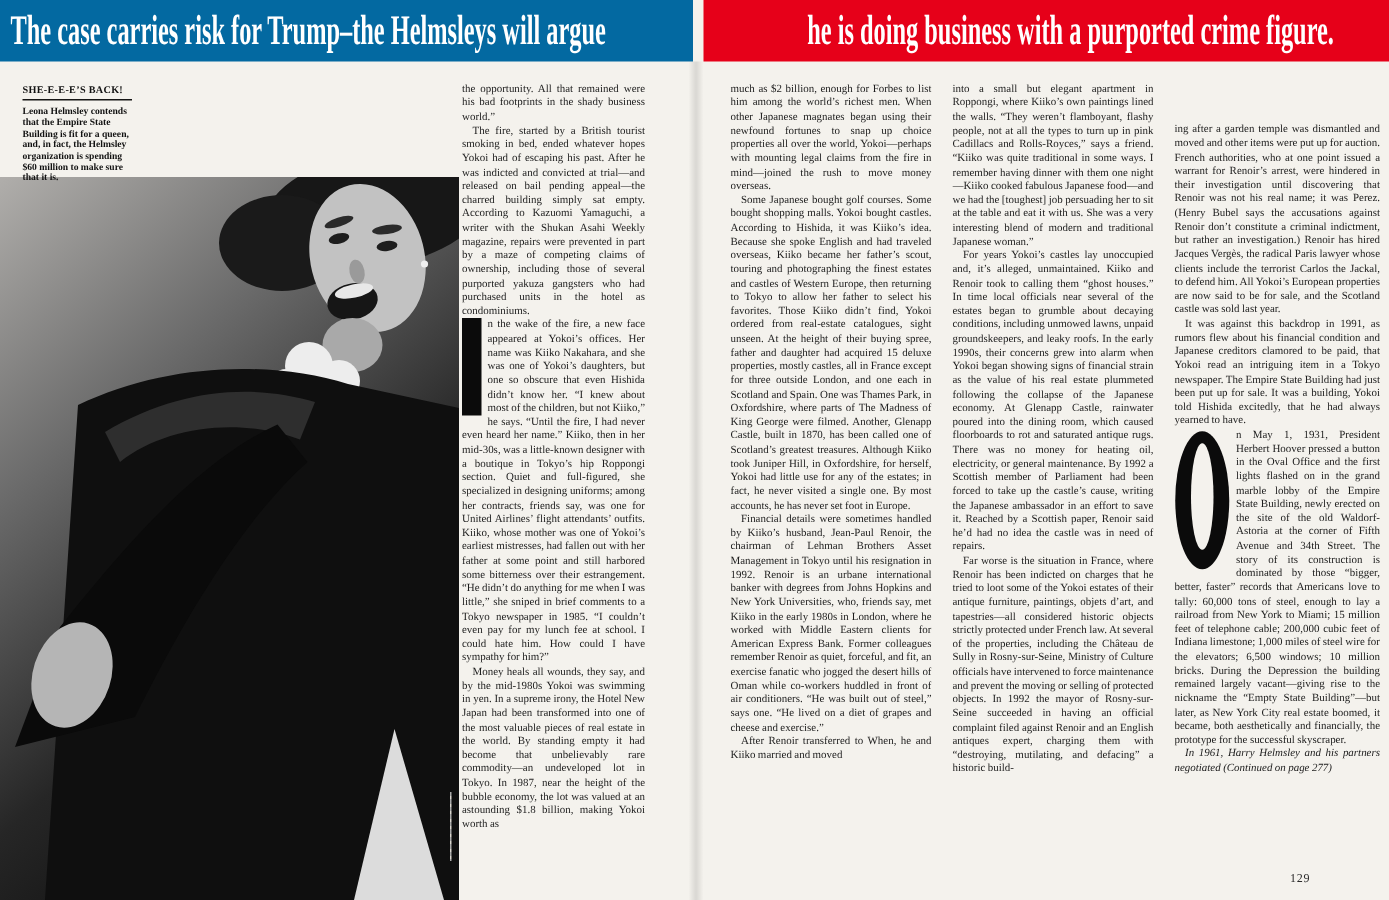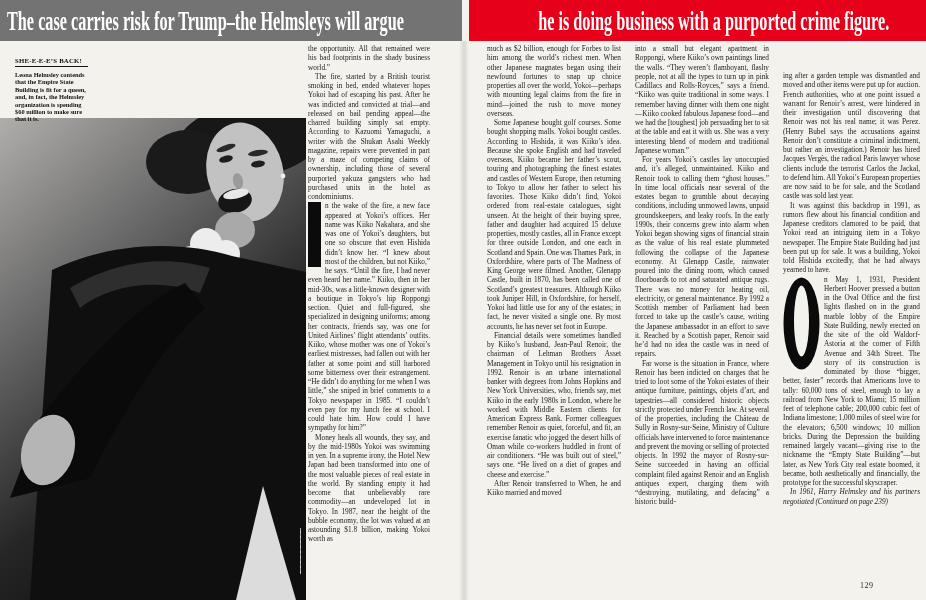--- a/index.html
+++ b/index.html
@@ -26,21 +26,21 @@
   .caption{position:absolute;left:15px;top:57px;width:73px;color:#121212;}
   .caption-heading{font-weight:700;font-size:6.8px;letter-spacing:.2px;
     border-bottom:1px solid #151515;padding-bottom:2px;margin-bottom:4px;}
   .caption-body{font-weight:700;font-size:6.4px;line-height:7.4px;}
   
   .photo{position:absolute;left:0;top:118px;width:306px;height:482px;}
   .photo-credit{position:absolute;left:300px;top:528px;width:1px;height:46px;
     background:repeating-linear-gradient(180deg,#a9a9a9 0 3px,#d8d4cc 3px 5px);}
   
   .col{
-    position:absolute;top:44px;height:547px;overflow:hidden;
+    position:absolute;top:54px;height:547px;overflow:hidden;
     font-size:7.3px;line-height:9.25px;text-align:justify;color:#1c1c1c;
     word-spacing:-0.2px;
   }
   .col0{left:308px;width:122px;}
   .colA{left:487px;width:134px;}
   .colB{left:635px;width:134px;}
   .colC{left:783px;width:137px;margin-top:27px;}
   p.para{margin:0;}
   p.pi{text-indent:7px;font-family:Liberation Serif, serif;}
   .sr{font-size:0;color:transparent;}
@@ -48,21 +48,21 @@
   .dropcap-i{float:left;width:13px;height:65px;background:#0b0b0b;margin:1px 4px 1px 0;}
   .dropcap-o{float:left;width:37px;height:93px;margin:2px 4px 0 0;}
   .continued{font-style:italic;}
   
   .page-number{position:absolute;left:860px;top:581px;width:60px;text-align:left;
     font-size:8px;color:#2a2a2a;letter-spacing:.5px;}
 </style>
 </head>
 <body>
 
-<div class="banner banner-left" style="background:#737373;">
+<div class="banner banner-left" style="background:#0369a1;">
   <span class="banner-text">The case carries risk for Trump–the Helmsleys will argue</span>
 </div>
 <div class="banner banner-right" style="background:#e60019;padding-left:16px;">
   <span class="banner-text">he is doing business with a purported crime figure.</span>
 </div>
 
 <svg class="photo" viewBox="0 0 306 482" xmlns="http://www.w3.org/2000/svg">
   <defs>
     <linearGradient id="pbg" x1="0" y1="0" x2="0.55" y2="1">
       <stop offset="0" stop-color="#b0aeab"></stop>
@@ -130,16 +130,16 @@
   <p class="para pi">Far worse is the situation in France, where Renoir has been indicted on charges that he tried to loot some of the Yokoi estates of their antique furniture, paintings, objets d’art, and tapestries—all considered historic objects strictly protected under French law. At several of the properties, including the Château de Sully in Rosny-sur-Seine, Ministry of Culture officials have intervened to force maintenance and prevent the moving or selling of protected objects. In 1992 the mayor of Rosny-sur-Seine succeeded in having an official complaint filed against Renoir and an English antiques expert, charging them with “destroying, mutilating, and defacing” a historic build-</p>
 </div>
 
 <div class="col colC">
   <p class="para">ing after a garden temple was dismantled and moved and other items were put up for auction. French authorities, who at one point issued a warrant for Renoir’s arrest, were hindered in their investigation until discovering that Renoir was not his real name; it was Perez. (Henry Bubel says the accusations against Renoir don’t constitute a criminal indictment, but rather an investigation.) Renoir has hired Jacques Vergès, the radical Paris lawyer whose clients include the terrorist Carlos the Jackal, to defend him. All Yokoi’s European properties are now said to be for sale, and the Scotland castle was sold last year.</p>
   <p class="para pi">It was against this backdrop in 1991, as rumors flew about his financial condition and Japanese creditors clamored to be paid, that Yokoi read an intriguing item in a Tokyo newspaper. The Empire State Building had just been put up for sale. It was a building, Yokoi told Hishida excitedly, that he had always yearned to have.</p>
   <p class="para"><span class="dropcap-o"><svg width="37" height="93" viewBox="0 0 37 93" xmlns="http://www.w3.org/2000/svg">
           <ellipse cx="18.5" cy="46.5" rx="18" ry="46" fill="#0b0b0b"></ellipse>
           <ellipse cx="18.5" cy="44" rx="7.5" ry="35.5" fill="#f4f2ed"></ellipse>
         </svg><i class="sr">O</i></span><span>n May 1, 1931, President Herbert Hoover pressed a button in the Oval Office and the first lights flashed on in the grand marble lobby of the Empire State Building, newly erected on the site of the old Waldorf-Astoria at the corner of Fifth Avenue and 34th Street. The story of its construction is dominated by those “bigger, better, faster” records that Americans love to tally: 60,000 tons of steel, enough to lay a railroad from New York to Miami; 15 million feet of telephone cable; 200,000 cubic feet of Indiana limestone; 1,000 miles of steel wire for the elevators; 6,500 windows; 10 million bricks. During the Depression the building remained largely vacant—giving rise to the nickname the “Empty State Building”—but later, as New York City real estate boomed, it became, both aesthetically and financially, the prototype for the successful skyscraper.</span></p>
-  <p class="para pi continued">In 1961, Harry Helmsley and his partners negotiated (Continued on page 239)</p>
+  <p class="para pi continued">In 1961, Harry Helmsley and his partners negotiated (Continued on page 277)</p>
 </div>
 
 <div class="page-number">129</div>
 
 </body></html>

